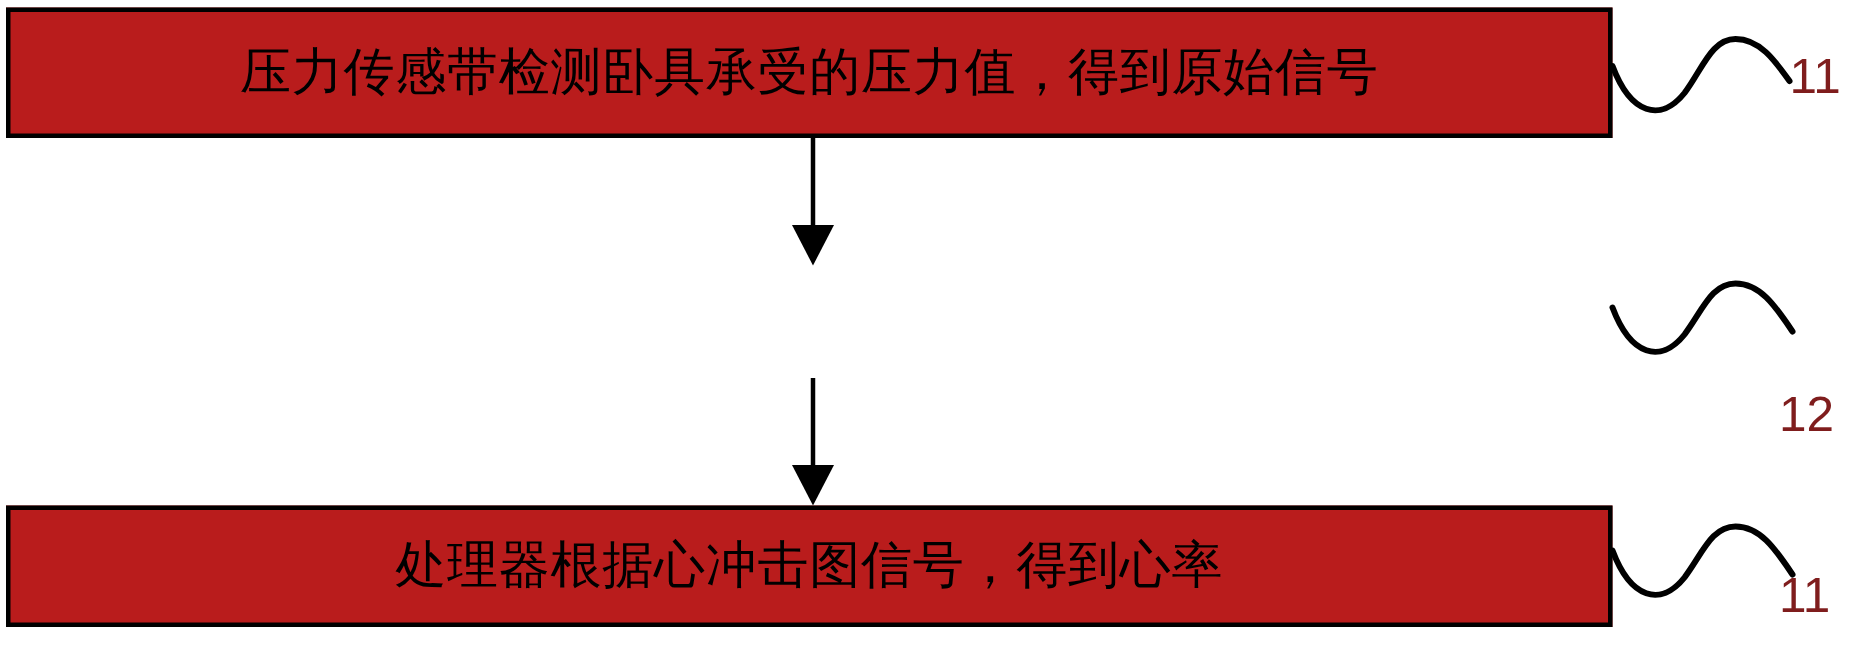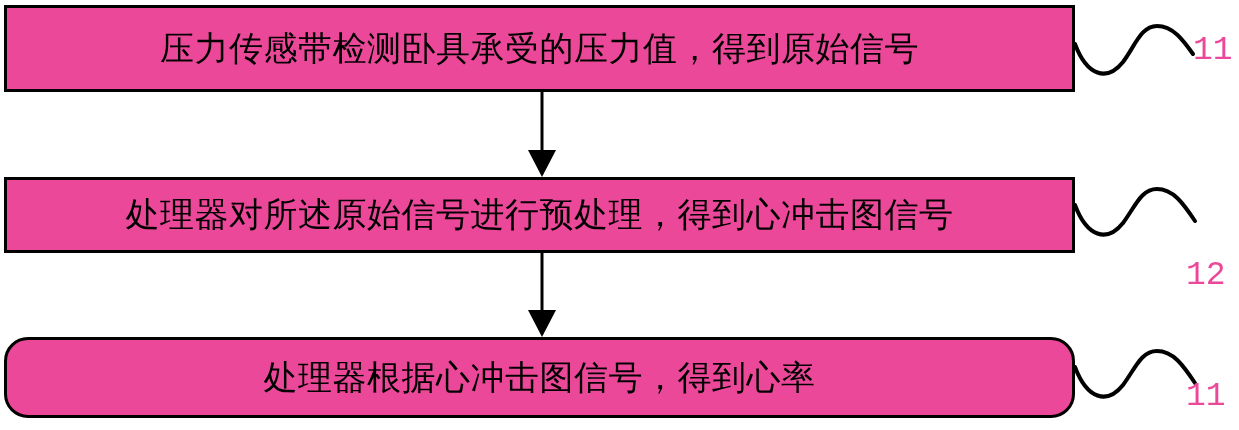--- a/index.html
+++ b/index.html
@@ -12,38 +12,38 @@
     width: 1239px;
     height: 430px;
     background: #ffffff;
     overflow: hidden;
     font-family: "DejaVu Serif", "Liberation Serif", serif;
   }
   .step-box {
     position: absolute;
     box-sizing: border-box;
     border: 3px solid #000000;
-    background: #ec4899;
+    background: #b91c1c;
     display: flex;
     align-items: center;
     justify-content: center;
   }
   .step-text {
     font-family: "DejaVu Serif", "Liberation Serif", serif;
     font-size: 34px;
     line-height: 1.15;
     color: #000000;
     letter-spacing: 0.5px;
     white-space: nowrap;
   }
   .ref-label {
     position: absolute;
-    font-family: Liberation Mono, monospace;
+    font-family: Liberation Sans, sans-serif;
     font-size: 33px;
-    color: #ec4899;
+    color: #7f1d1d;
     white-space: nowrap;
   }
   .arrow-svg {
     position: absolute;
     overflow: visible;
   }
   .wave-svg {
     position: absolute;
     overflow: visible;
   }
@@ -60,35 +60,32 @@
   <svg class="wave-svg" style="left:1073px; top:14px;" width="125" height="66" viewBox="0 0 125 66">
     <path d="M2 30 C 14 62, 34 68, 50 48 C 62 32, 68 12, 84 12 C 100 12, 110 26, 120 40" fill="none" stroke="#000000" stroke-width="4" stroke-linecap="round"></path>
   </svg>
   <div class="ref-label" style="left:1193px; top:32px;">11</div>
 
   <svg class="arrow-svg" style="left:520px; top:92px;" width="44" height="86" viewBox="0 0 44 86">
     <line x1="22" y1="0" x2="22" y2="62" stroke="#000000" stroke-width="3"></line>
     <polygon points="8,58 36,58 22,85" fill="#000000"></polygon>
   </svg>
 
-  <div class="step-box" style="left:4px; top:177px; width:1071px; height:76px;">
-    <span class="step-text">处理器对所述原始信号进行预处理，得到心冲击图信号</span>
-  </div>
 
   <svg class="wave-svg" style="left:1073px; top:183px;" width="125" height="66" viewBox="0 0 125 66">
     <path d="M2 22 C 14 54, 34 60, 50 40 C 62 24, 68 6, 84 6 C 100 6, 110 20, 122 38" fill="none" stroke="#000000" stroke-width="4" stroke-linecap="round"></path>
   </svg>
   <div class="ref-label" style="left:1186px; top:218px;margin-top:39px;">12</div>
 
   <svg class="arrow-svg" style="left:520px; top:252px;" width="44" height="86" viewBox="0 0 44 86">
     <line x1="22" y1="0" x2="22" y2="62" stroke="#000000" stroke-width="3"></line>
     <polygon points="8,58 36,58 22,85" fill="#000000"></polygon>
   </svg>
 
-  <div class="step-box" style="left:4px; top:337px; width:1071px; height:81px;border-radius:24px;">
+  <div class="step-box" style="left:4px; top:337px; width:1071px; height:81px;">
     <span class="step-text">处理器根据心冲击图信号，得到心率</span>
   </div>
 
   <svg class="wave-svg" style="left:1073px; top:345px;" width="125" height="66" viewBox="0 0 125 66">
     <path d="M2 22 C 14 54, 34 60, 50 40 C 62 24, 68 6, 84 6 C 100 6, 110 20, 122 38" fill="none" stroke="#000000" stroke-width="4" stroke-linecap="round"></path>
   </svg>
   <div class="ref-label" style="left:1186px; top:378px;">11</div>
 
 </div>
 

